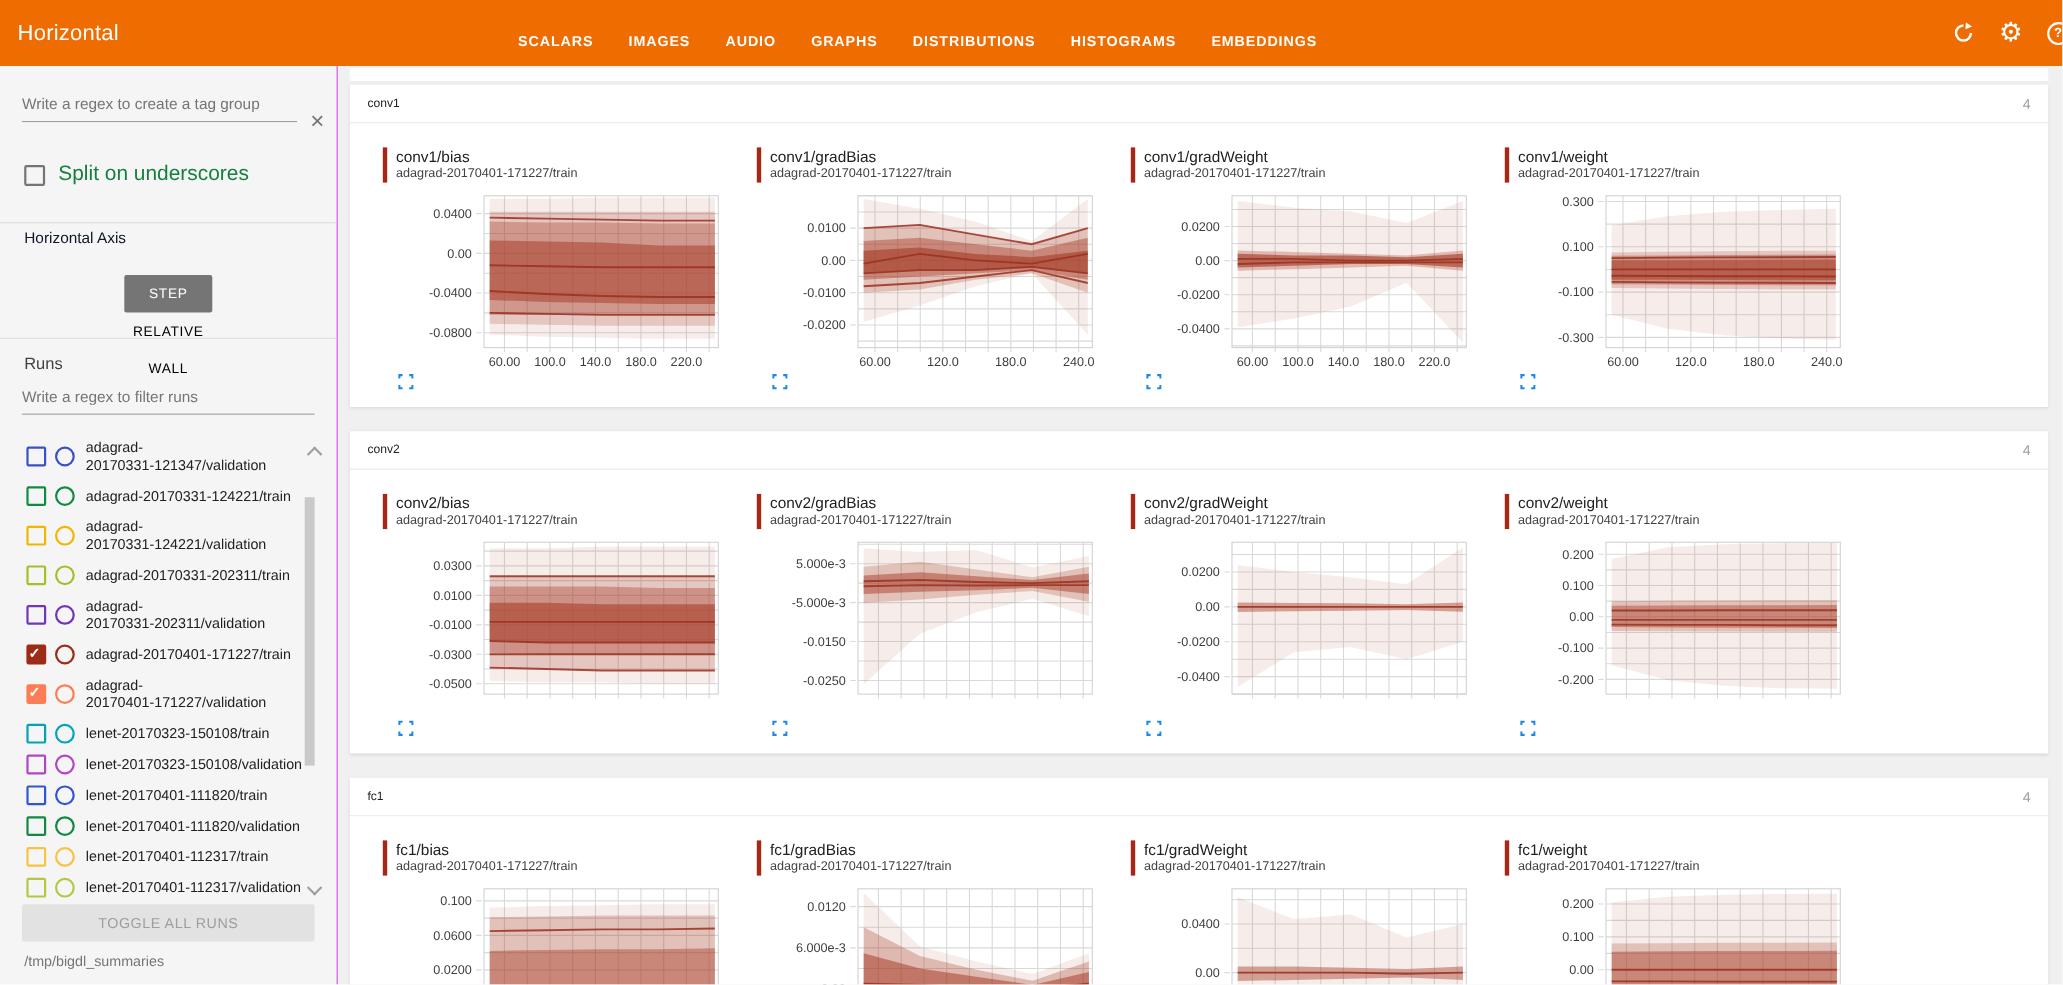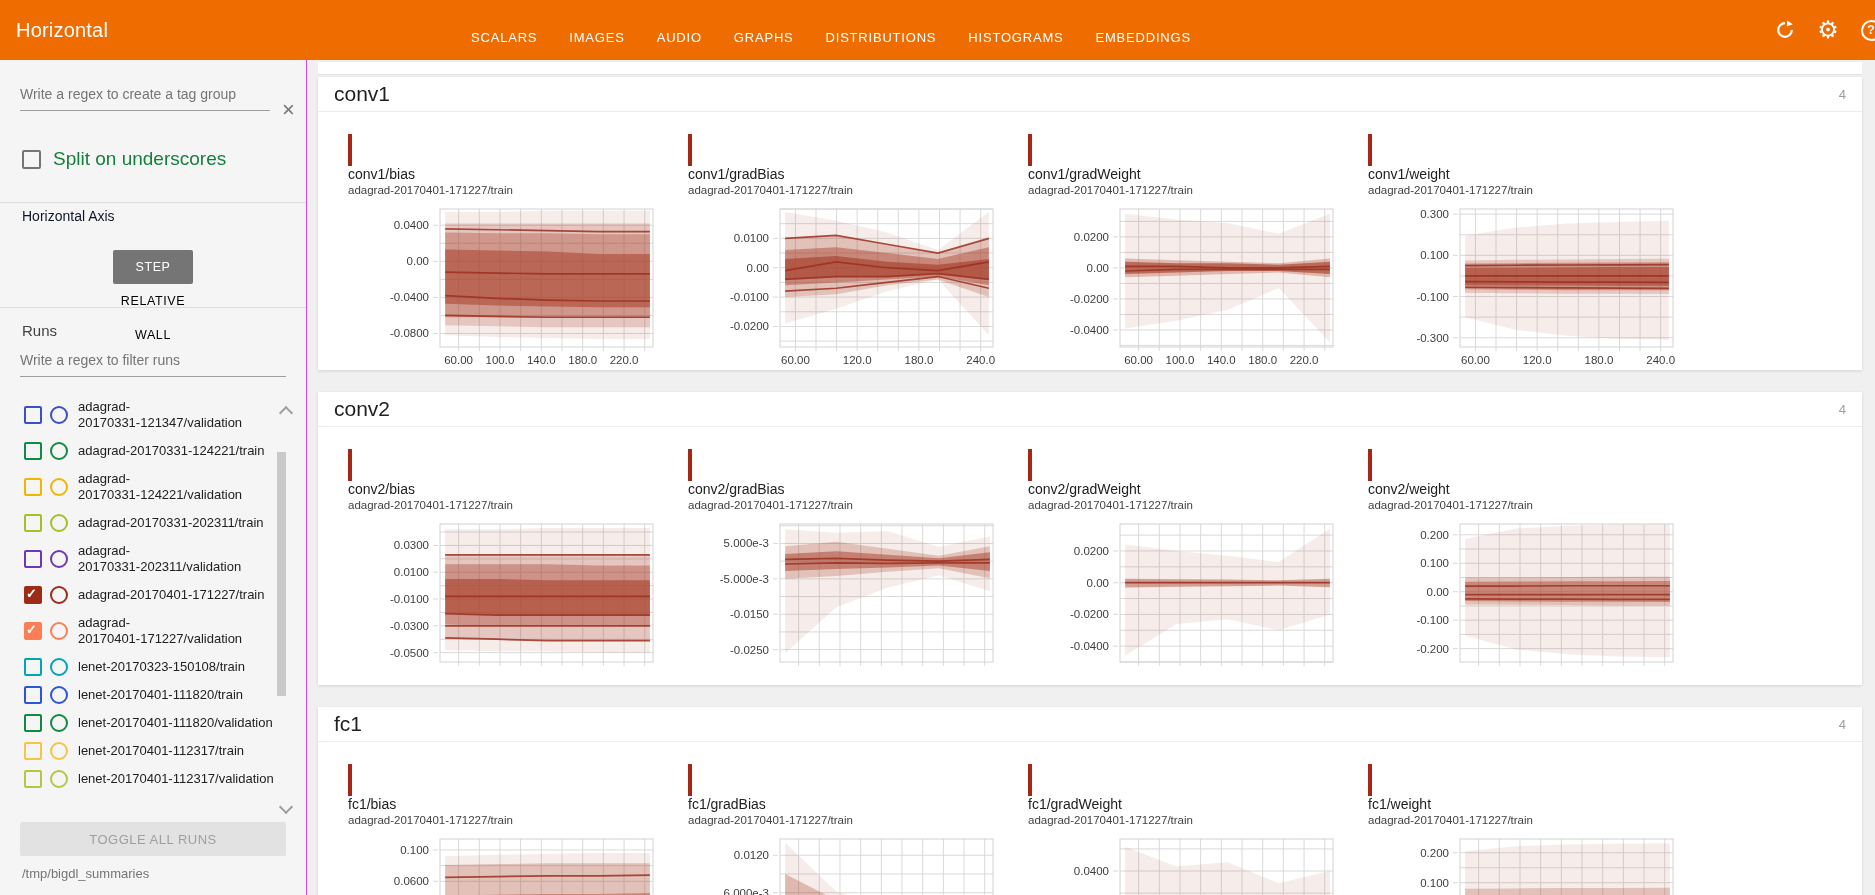--- a/index.html
+++ b/index.html
@@ -2,21 +2,21 @@
 <html><head>
 <meta charset="utf-8">
 <style>
   html,body{margin:0;padding:0;background:#fff;}
   .viewport{position:relative;width:1875px;height:895px;overflow:hidden;
     font-family:"Liberation Sans",sans-serif;-webkit-font-smoothing:antialiased;}
   
   .topbar{position:absolute;left:0;top:0;width:100%;height:60px;background:#ef6c00;
     display:flex;align-items:center;z-index:20;overflow:hidden;}
   .app-title{color:#fff;font-size:20px;margin-left:16px;letter-spacing:.2px;}
-  .tabs{position:absolute;left:455px;top:0;height:75px;display:flex;align-items:stretch;}
+  .tabs{position:absolute;left:455px;top:0;height:75px;display:flex;align-items:stretch;font-weight:bold;}
   .tab{position:relative;display:flex;align-items:center;padding:0 16px;color:#fff;
     font-size:13px;letter-spacing:.8px;cursor:pointer;}
   .tab.active:after{content:"";position:absolute;left:8px;right:8px;bottom:5px;height:2px;background:#fff;}
   .topbar-icons{position:absolute;right:-8px;top:0;height:60px;display:flex;align-items:center;gap:19px;}
   .icon-btn{width:24px;height:24px;display:flex;align-items:center;justify-content:center;
     color:#fff;cursor:pointer;}
   .gear-glyph{font-size:24px;line-height:24px;}
   .help-circle{width:17px;height:17px;border:2px solid #fff;border-radius:50%;display:flex;
     align-items:center;justify-content:center;font-size:12px;font-weight:bold;color:#fff;}
   
@@ -50,25 +50,25 @@
   .chev.down{top:742px;transform:rotate(-45deg);}
   .toggle-all{position:absolute;left:20px;top:762px;width:266px;height:34px;background:#e2e2e2;border-radius:2px;
     display:flex;align-items:center;justify-content:center;font-size:13px;letter-spacing:.5px;color:#9e9e9e;cursor:pointer;}
   .logdir{position:absolute;left:22px;top:806px;font-size:13px;color:#757575;}
   
   .main{position:absolute;left:306px;top:60px;right:0;bottom:0;background:#f0f0f0;
     overflow:hidden;padding:2px 13px 0 12px;box-sizing:border-box;}
   .top-sliver{height:12px;background:#fff;border-bottom:1px solid #e2e2e2;margin-bottom:2px;}
   .card{background:#fff;height:293px;margin-bottom:22px;box-shadow:0 1px 3px rgba(0,0,0,.12);overflow:hidden;}
   .card-head{height:34px;display:flex;align-items:center;padding:0 16px;border-bottom:1px solid #ececec;}
-  .card-title{font-size:21px;color:#212121;flex:1;}
+  .card-title{font-size:11px;color:#212121;flex:1;}
   .card-count{font-size:13px;color:#9e9e9e;}
   .card-body{display:flex;padding:22px 0 0 30px;}
   .tile{width:334px;flex:none;margin-right:6px;}
-  .tile-head{display:flex;flex-direction:column;}
+  .tile-head{display:flex;}
   .tile-marker{width:4px;height:32px;flex:none;margin-right:8px;}
   .tile-name{font-size:14px;line-height:17px;color:#212121;}
   .tile-run{font-size:11.5px;line-height:14px;color:#424242;}
   .plot-svg{display:block;margin-top:6px;}
   .plot-svg .grid{stroke:#d9d9d9;stroke-width:1;}
   .plot-svg .frame{stroke:#d2d2d2;stroke-width:1;}
   .plot-svg .tick{font-size:11.5px;fill:#3e3e3e;font-family:"Liberation Sans",sans-serif;}
   .expand-btn{margin-left:14px;cursor:pointer;display:inline-block;}
 </style>
 </head>
@@ -187,20 +187,27 @@
           </div>
         </div>
         <div class="run-row">
           <span class="run-cb" style="border-color: rgb(0, 164, 180);"></span>
           <span class="run-radio" style="border-color: rgb(0, 164, 180);"></span>
           <div class="run-text">
             <div>lenet-20170323-150108/train</div>
           </div>
         </div>
         <div class="run-row">
+          <span class="run-cb" style="border-color: rgb(176, 70, 196);"></span>
+          <span class="run-radio" style="border-color: rgb(176, 70, 196);"></span>
+          <div class="run-text">
+            <div>lenet-20170323-150108/validation</div>
+          </div>
+        </div>
+        <div class="run-row">
           <span class="run-cb" style="border-color: rgb(45, 85, 216);"></span>
           <span class="run-radio" style="border-color: rgb(45, 85, 216);"></span>
           <div class="run-text">
             <div>lenet-20170401-111820/train</div>
           </div>
         </div>
         <div class="run-row">
           <span class="run-cb" style="border-color: rgb(15, 138, 64);"></span>
           <span class="run-radio" style="border-color: rgb(15, 138, 64);"></span>
           <div class="run-text">

